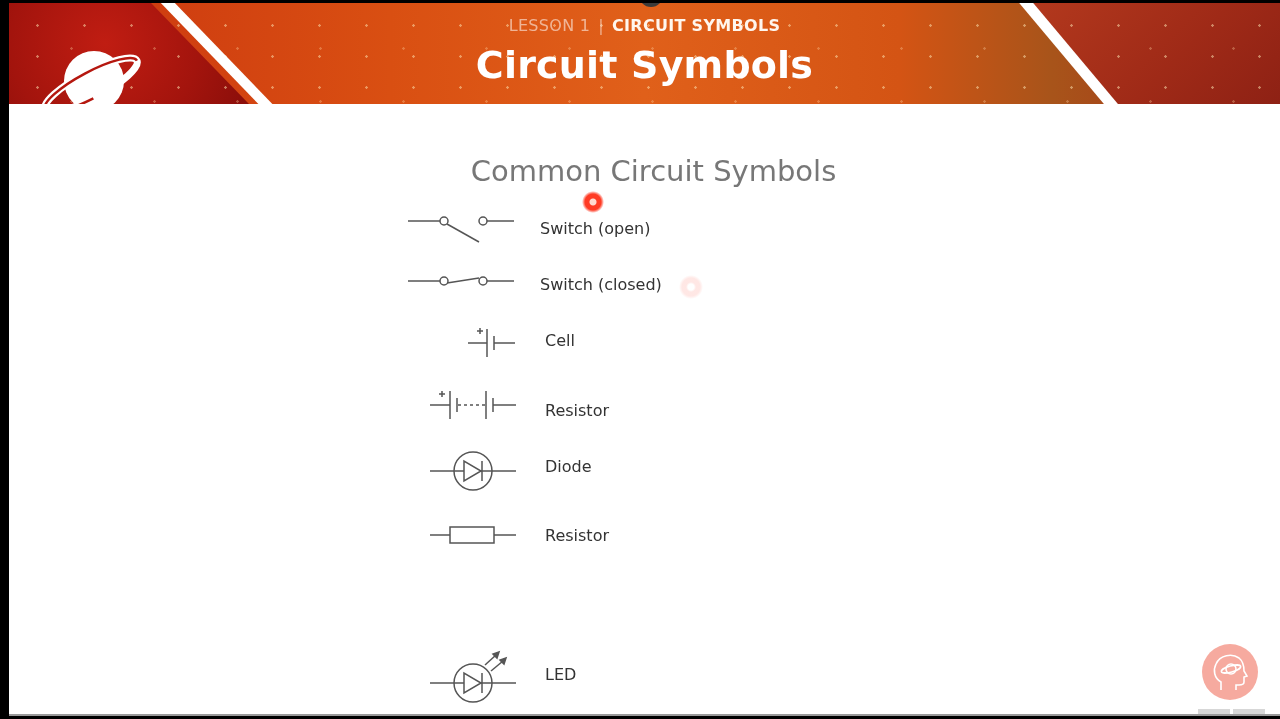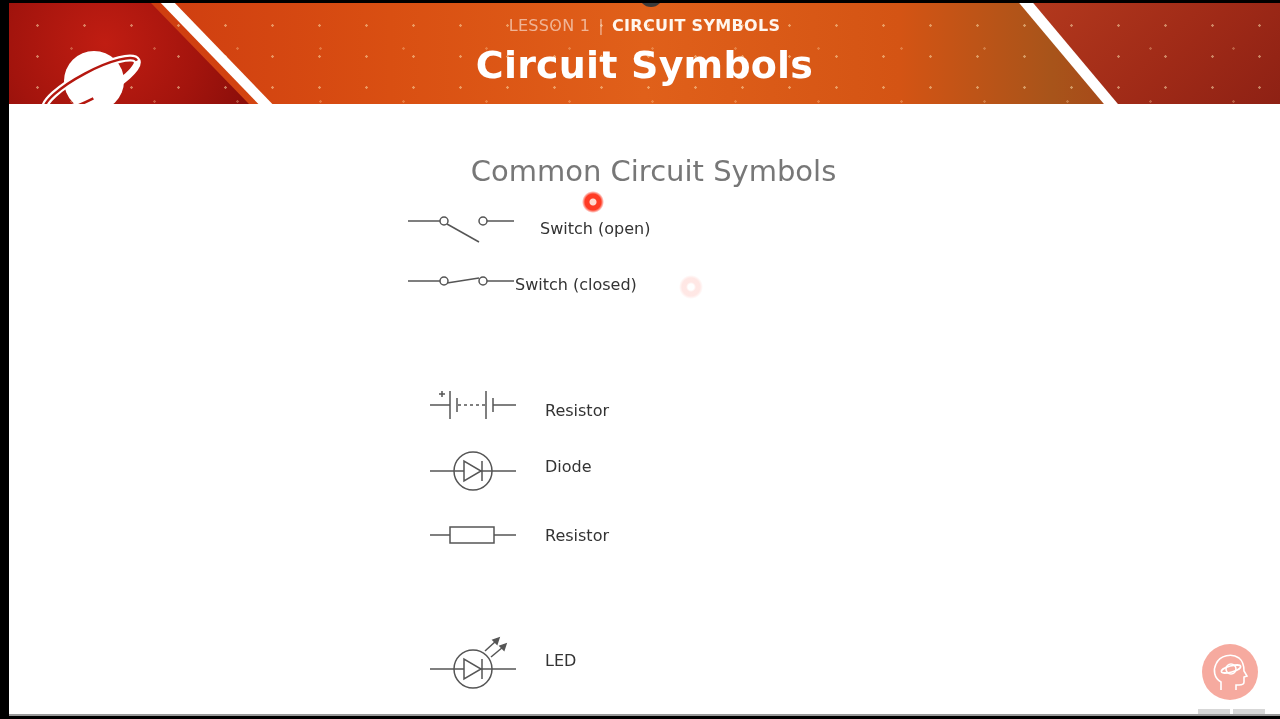--- a/index.html
+++ b/index.html
@@ -131,23 +131,34 @@
   </div>
 
   <div class="symbol-row" style="top:258px">
     <svg style="left:397px;top:0" width="112" height="40" viewBox="0 0 112 40" stroke="#555" fill="none" stroke-width="1.5">
       <line x1="2" y1="20" x2="34" y2="20"></line>
         <circle cx="38" cy="20" r="4"></circle>
       <line x1="41" y1="22" x2="73" y2="17"></line>
       <circle cx="77" cy="20" r="4"></circle>
         <line x1="81" y1="20" x2="108" y2="20"></line>
     </svg>
-    <span class="symbol-label" style="left:506px;top:14px">Switch (closed)</span>
-  </div>
-
+    <span class="symbol-label" style="left:531px;top:14px">Switch (closed)</span>
+  </div>
+
+  <div class="symbol-row" style="top:318px">
+    <svg style="left:455px;top:2px" width="56" height="36" viewBox="0 0 56 36" stroke="#555" fill="none" stroke-width="1.5">
+      <line x1="4" y1="20" x2="23" y2="20"></line>
+      <line x1="23" y1="6" x2="23" y2="34"></line>
+      <line x1="30" y1="13" x2="30" y2="27"></line>
+      <line x1="30" y1="20" x2="51" y2="20"></line>
+      <line x1="13" y1="8" x2="19" y2="8"></line>
+        <line x1="16" y1="5" x2="16" y2="11"></line>
+    </svg>
+    <span class="symbol-label" style="left:536px;top:10px">Cell</span>
+  </div>
 
   <div class="symbol-row" style="top:382px">
     <svg style="left:419px;top:2px" width="92" height="36" viewBox="0 0 92 36" stroke="#555" fill="none" stroke-width="1.5">
       <line x1="2" y1="18" x2="22" y2="18"></line>
       <line x1="22" y1="4" x2="22" y2="32"></line>
       <line x1="29" y1="11" x2="29" y2="25"></line>
       <line x1="30" y1="18" x2="58" y2="18" stroke-dasharray="3 3"></line>
       <line x1="58" y1="4" x2="58" y2="32"></line>
       <line x1="65" y1="11" x2="65" y2="25"></line>
       <line x1="65" y1="18" x2="88" y2="18"></line>
@@ -170,21 +181,21 @@
     <svg style="left:419px;top:2px" width="92" height="44" viewBox="0 0 92 44" stroke="#555" fill="none" stroke-width="1.5">
       <line x1="2" y1="22" x2="88" y2="22"></line>
       <circle cx="45" cy="22" r="19"></circle>
       <polygon points="36,12 36,32 53,22" fill="#fff"></polygon>
       <line x1="54" y1="12" x2="54" y2="32"></line>
     </svg>
     <span class="symbol-label" style="left:536px;top:10px">Diode</span>
   </div>
 
 
-  <div class="symbol-row" style="top:626px">
+  <div class="symbol-row" style="top:640px">
     <svg style="left:419px;top:2px" width="92" height="62" viewBox="0 0 92 62" stroke="#555" fill="none" stroke-width="1.5">
       <line x1="2" y1="38" x2="88" y2="38"></line>
       <circle cx="45" cy="38" r="19"></circle>
       <polygon points="36,28 36,48 53,38" fill="#fff"></polygon>
       <line x1="54" y1="28" x2="54" y2="48"></line>
       <line x1="57" y1="20" x2="68" y2="10"></line>
         <polygon points="71,7 65,9 69,13" fill="#555"></polygon>
       <line x1="63" y1="26" x2="75" y2="16"></line>
         <polygon points="78,13 72,15 76,19" fill="#555"></polygon>
     </svg>

